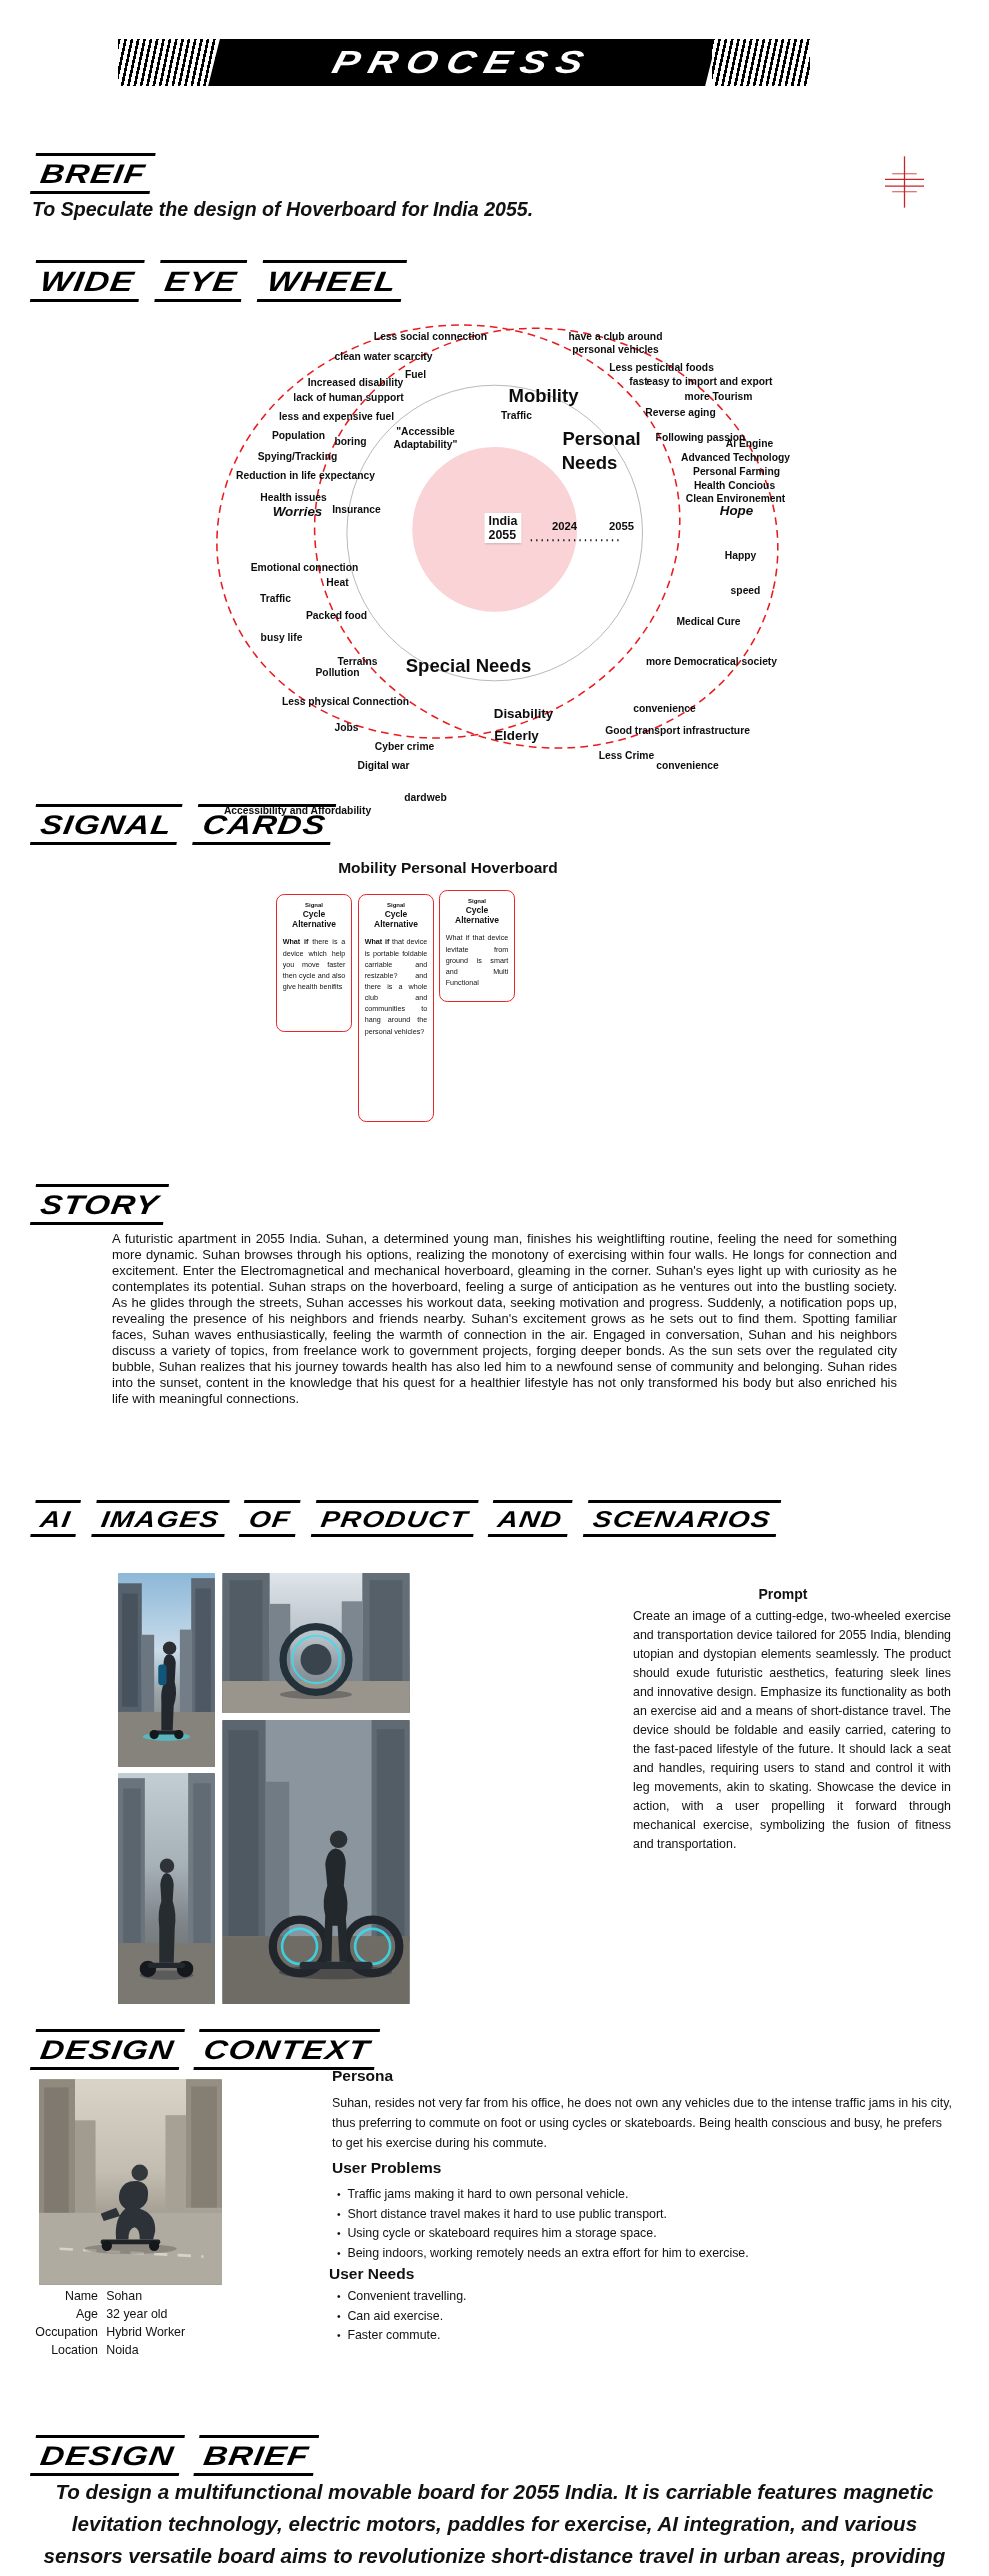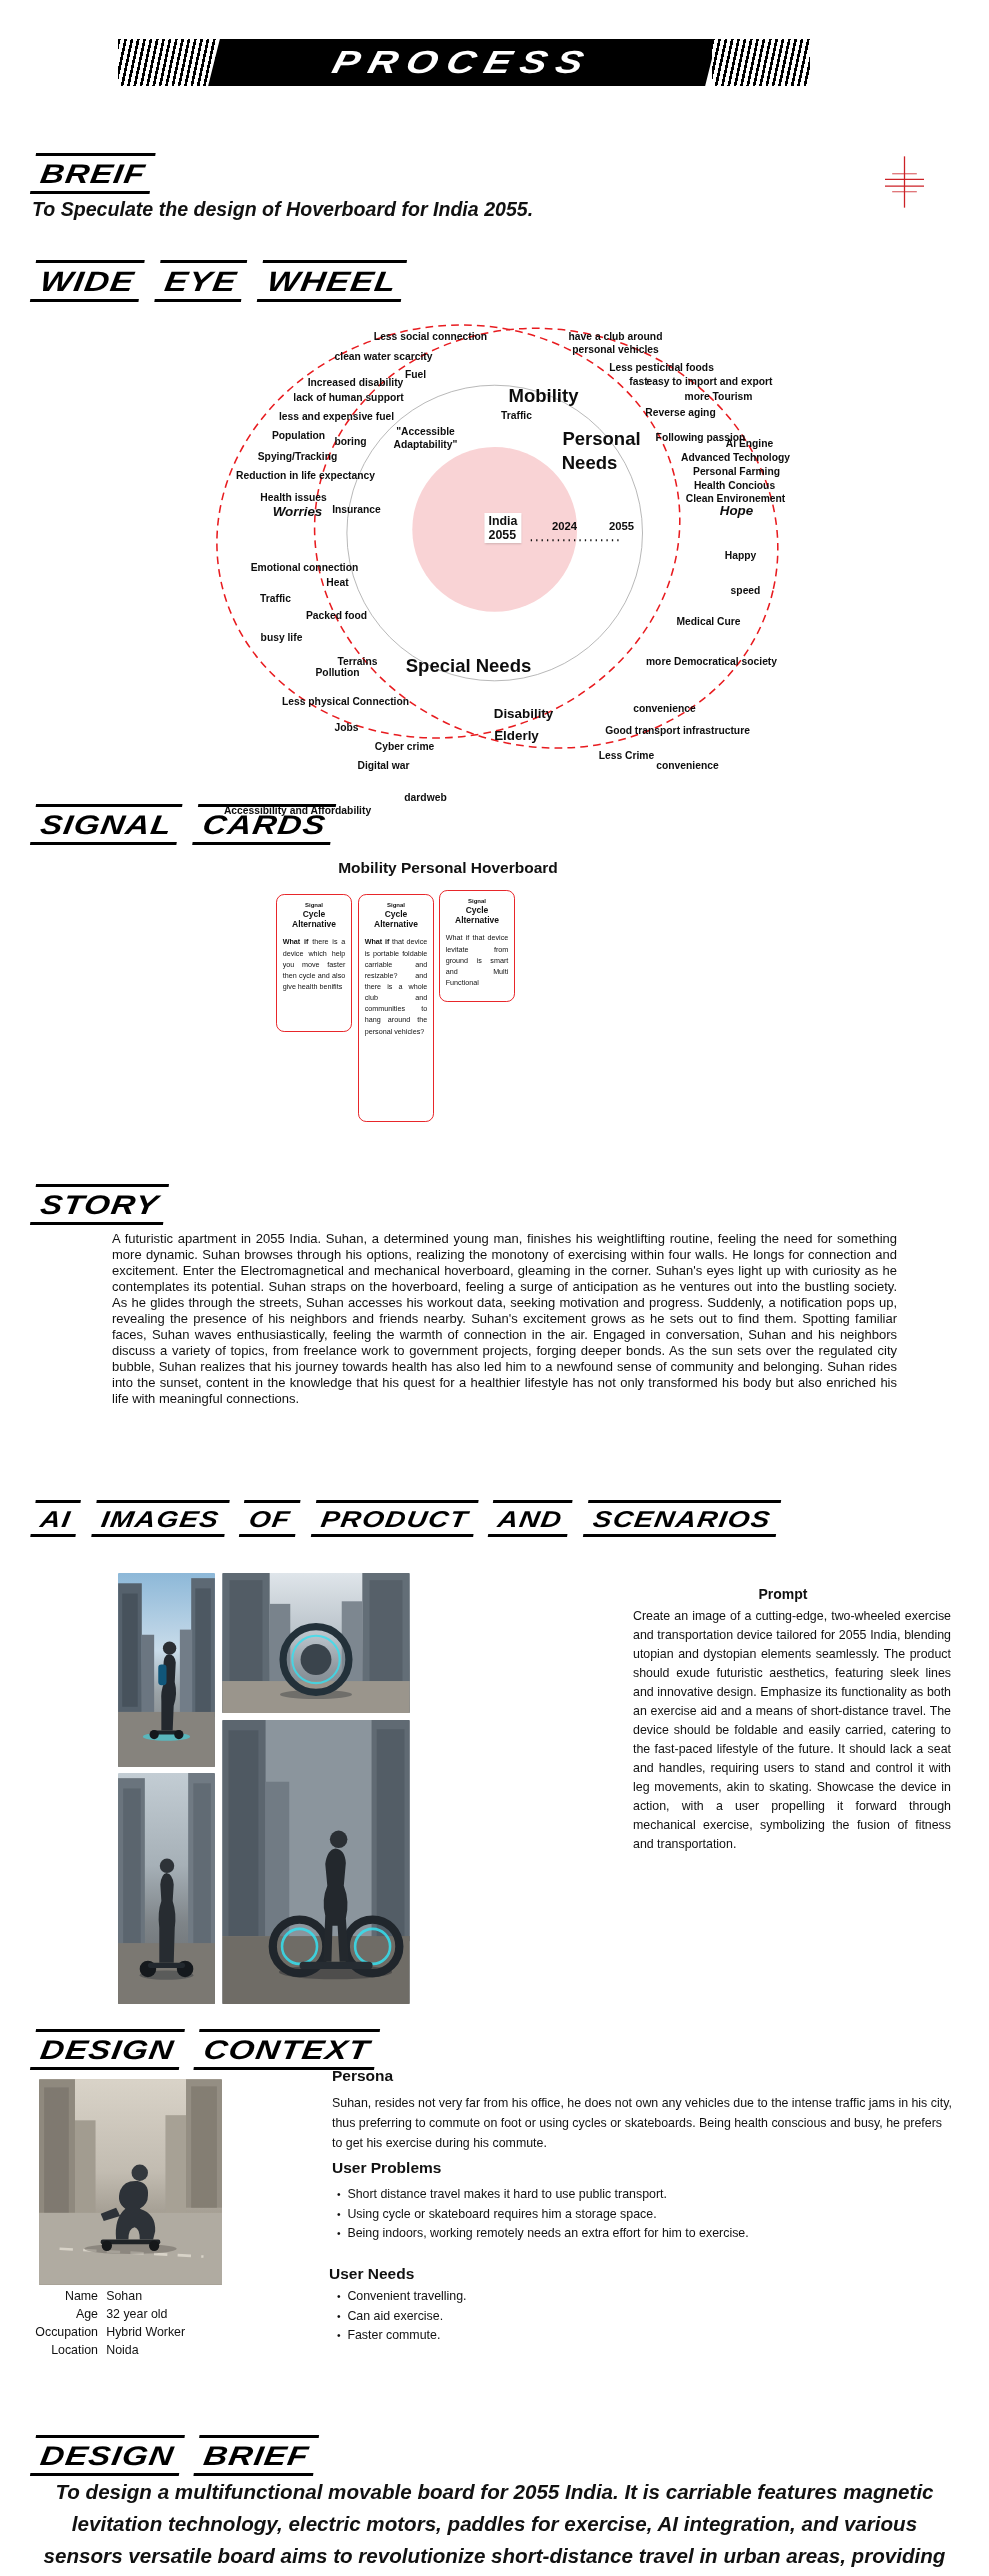--- a/index.html
+++ b/index.html
@@ -298,20 +298,21 @@
       <circle cx="196" cy="182" r="16" fill="#33383d"></circle>
       <path d="M150 250 L120 262 L126 276 L158 266 Z" fill="#2d3238"></path>
     </svg>
   </div>
 
   <div class="h-sub" style="left:332px;top:2067px;">Persona</div>
   <div class="para" style="left:332px;top:2093px;width:621px;">Suhan, resides not very far from his office, he does not own any vehicles due to the intense traffic jams in his city, thus preferring to commute on foot or using cycles or skateboards. Being health conscious and busy, he prefers to get his exercise during his commute.</div>
 
   <div class="h-sub" style="left:332px;top:2159px;">User Problems</div>
   <ul class="blist" style="left:334px;top:2185px;width:621px;">
+    <li>Traffic jams making it hard to own personal vehicle.</li>
     <li>Short distance travel makes it hard to use public transport.</li>
     <li>Using cycle or skateboard requires him a storage space.</li>
     <li>Being indoors, working remotely needs an extra effort for him to exercise.</li>
   </ul>
 
   <div class="h-sub" style="left:329px;top:2265px;">User Needs</div>
   <ul class="blist" style="left:334px;top:2287px;width:621px;">
     <li>Convenient travelling.</li>
     <li>Can aid exercise.</li>
     <li>Faster commute.</li>

